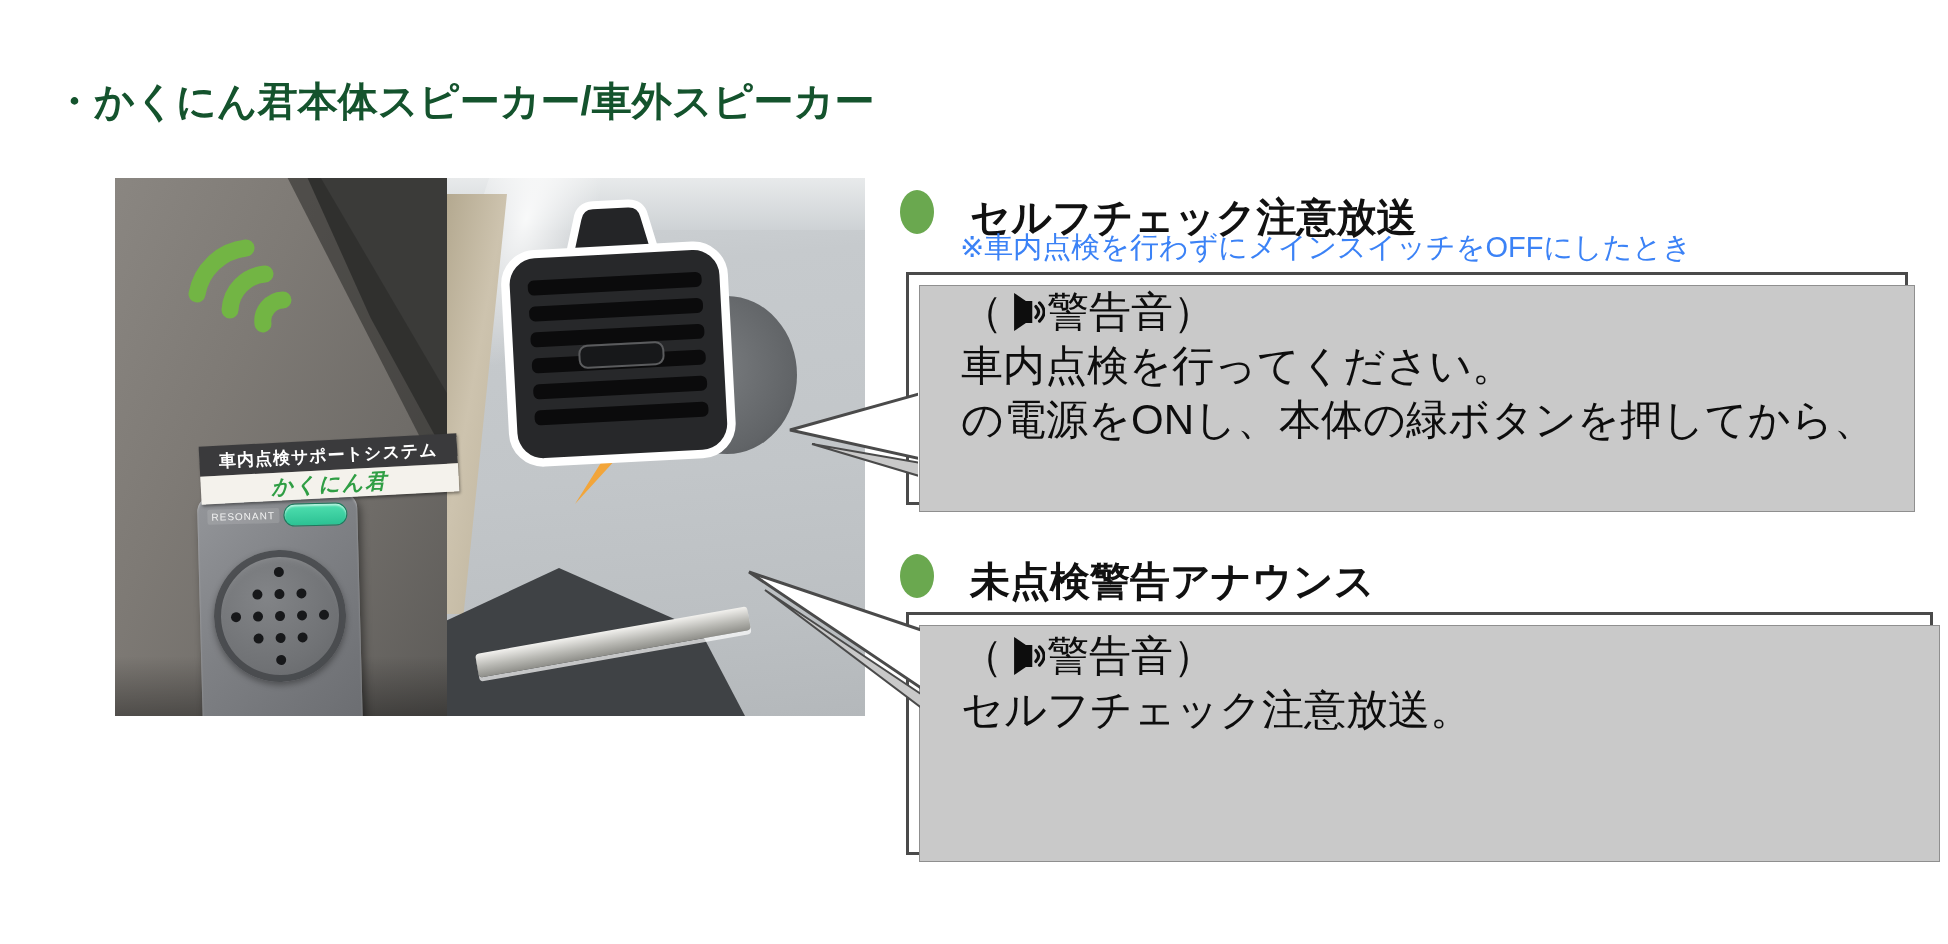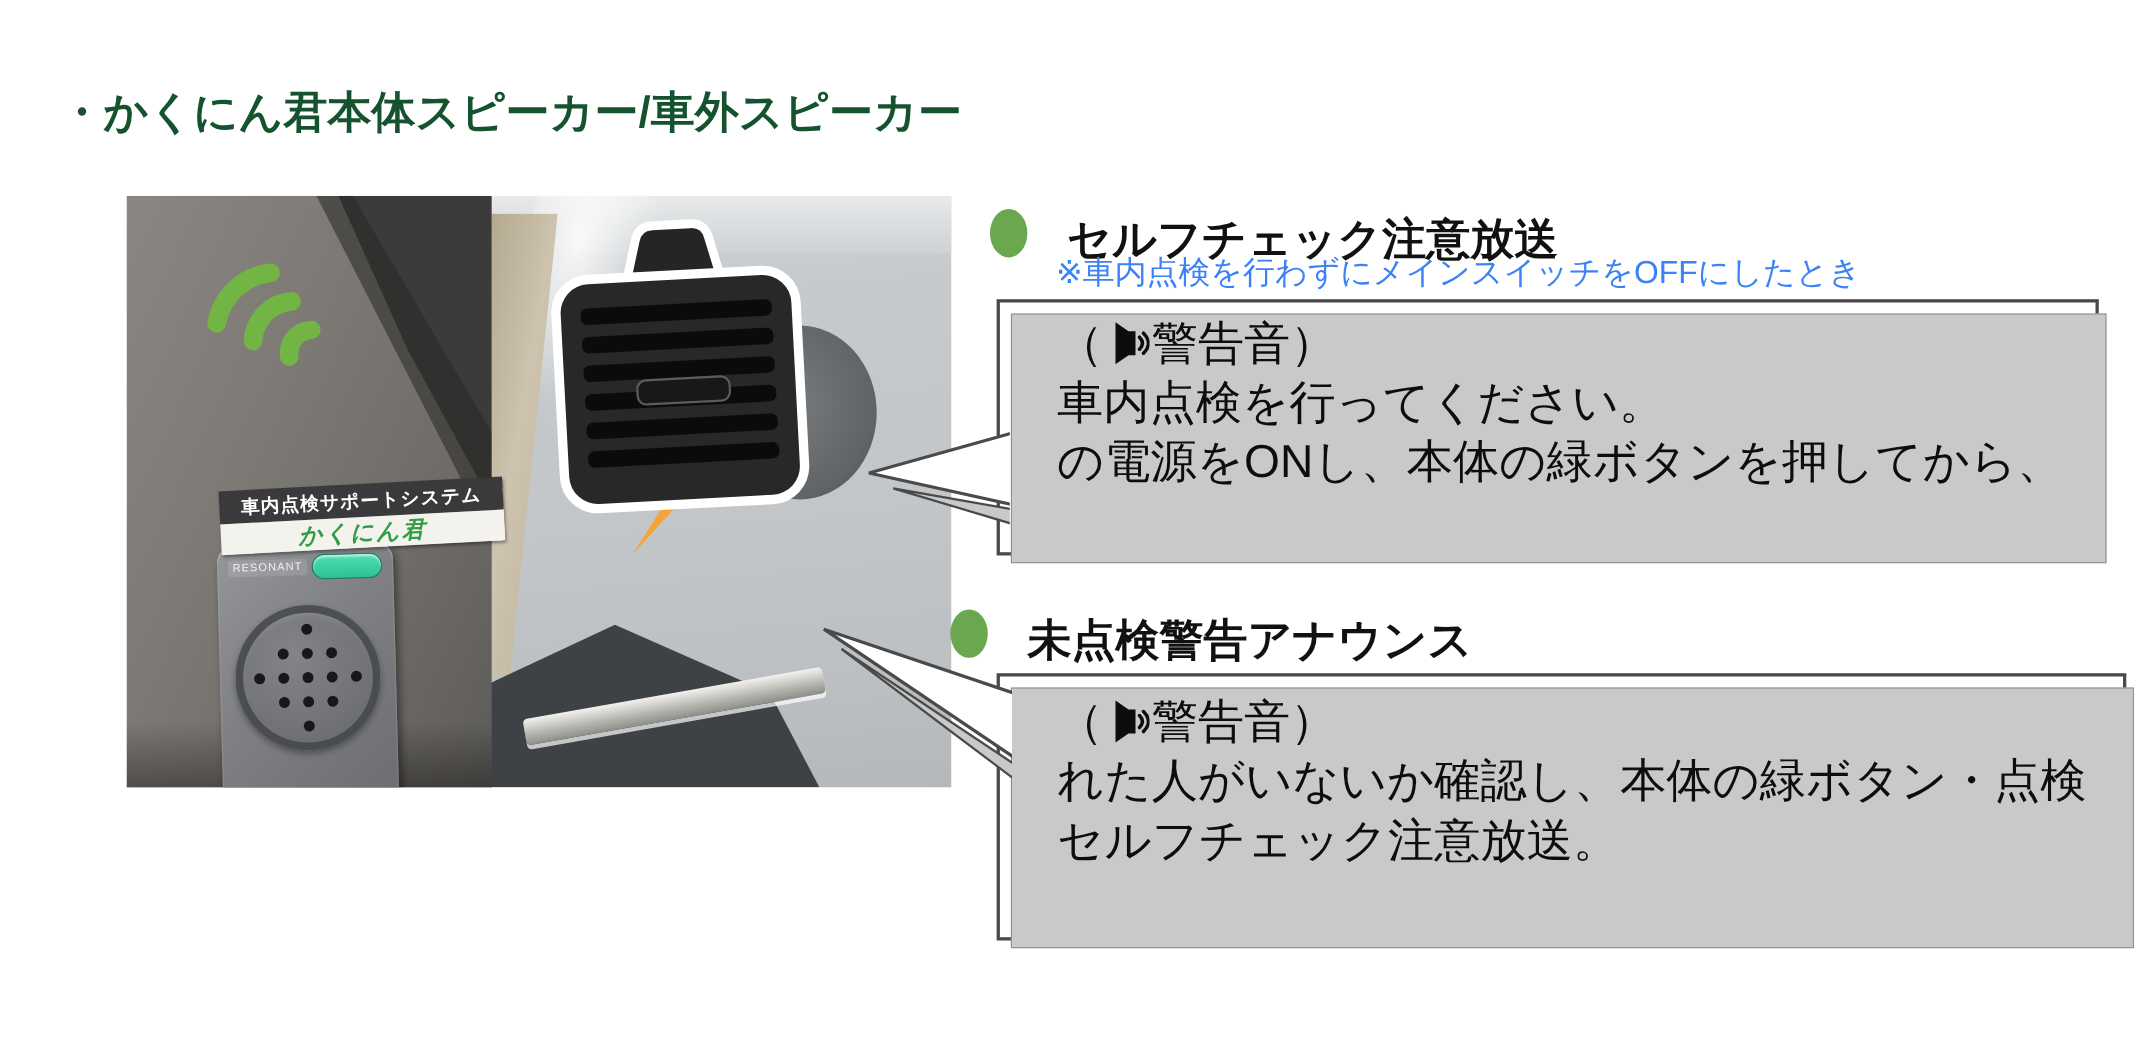--- a/index.html
+++ b/index.html
@@ -62,21 +62,21 @@
   #green-button { width:64px; height:23px; border-radius:12px;
     background:linear-gradient(#4fe0b0,#2cc193); border:1px solid #1d7a5d;
     box-shadow:inset 0 2px 2px rgba(255,255,255,.6); }
   #device-grille { position:absolute; left:14px; top:56px; width:132px; height:132px; border-radius:50%;
     background:radial-gradient(circle at 40% 35%, #828487, #707275 60%, #606265);
     box-shadow:inset 0 0 0 7px rgba(70,72,75,.9), inset 0 6px 10px rgba(255,255,255,.25), 0 3px 6px rgba(0,0,0,.35); }
 
   
   .section-head { display:flex; align-items:flex-start; gap:36px; }
   #section1-head { left:900px; top:190px; }
-  #section2-head { left:864px; top:554px; }
+  #section2-head { left:900px; top:554px; }
   .bullet { width:34px; height:44px; border-radius:50%; background:#6aa84f; flex:0 0 auto; }
   .section-head h2 { font-size:40px; font-weight:700; color:#111; white-space:nowrap; }
   #section1-note { left:960px; top:228px; font-size:29px; color:#3b82f6; white-space:nowrap; }
 
   
   .bubble { position:absolute; background:#fff; border:3px solid #4a4a4a; z-index:3; }
   .bubble .shadow { position:absolute; left:10px; top:10px; width:100%; height:100%;
     background:#c9c9c9; border:1px solid #8f8f8f; z-index:-1; }
   #bubble1 { left:906px; top:272px; width:1002px; height:233px; }
   #bubble2 { left:906px; top:612px; width:1027px; height:243px; }
@@ -216,16 +216,15 @@
   <div class="shadow"></div>
   <div class="content" style="top:14px;">
     <div class="bubble-line sound-row">
       <span>（</span>
       <svg class="sp-icon" viewBox="0 0 44 44">
         <path d="M30 10 h-7 L10 1 v42 L23 34 h7 z" fill="#0d0d0d"></path>
         <path d="M34 16 q6 6 0 12 M38 12 q10 10 0 20" fill="none" stroke="#0d0d0d" stroke-width="3.5" stroke-linecap="round"></path>
       </svg>
       <span>警告音）</span>
     </div>
-    <div class="bubble-line">れた人がいないか確認し、本体の緑ボタン・点検</div>
     <div class="bubble-line">セルフチェック注意放送。</div>
   </div>
 </div>
 
 </body></html>

